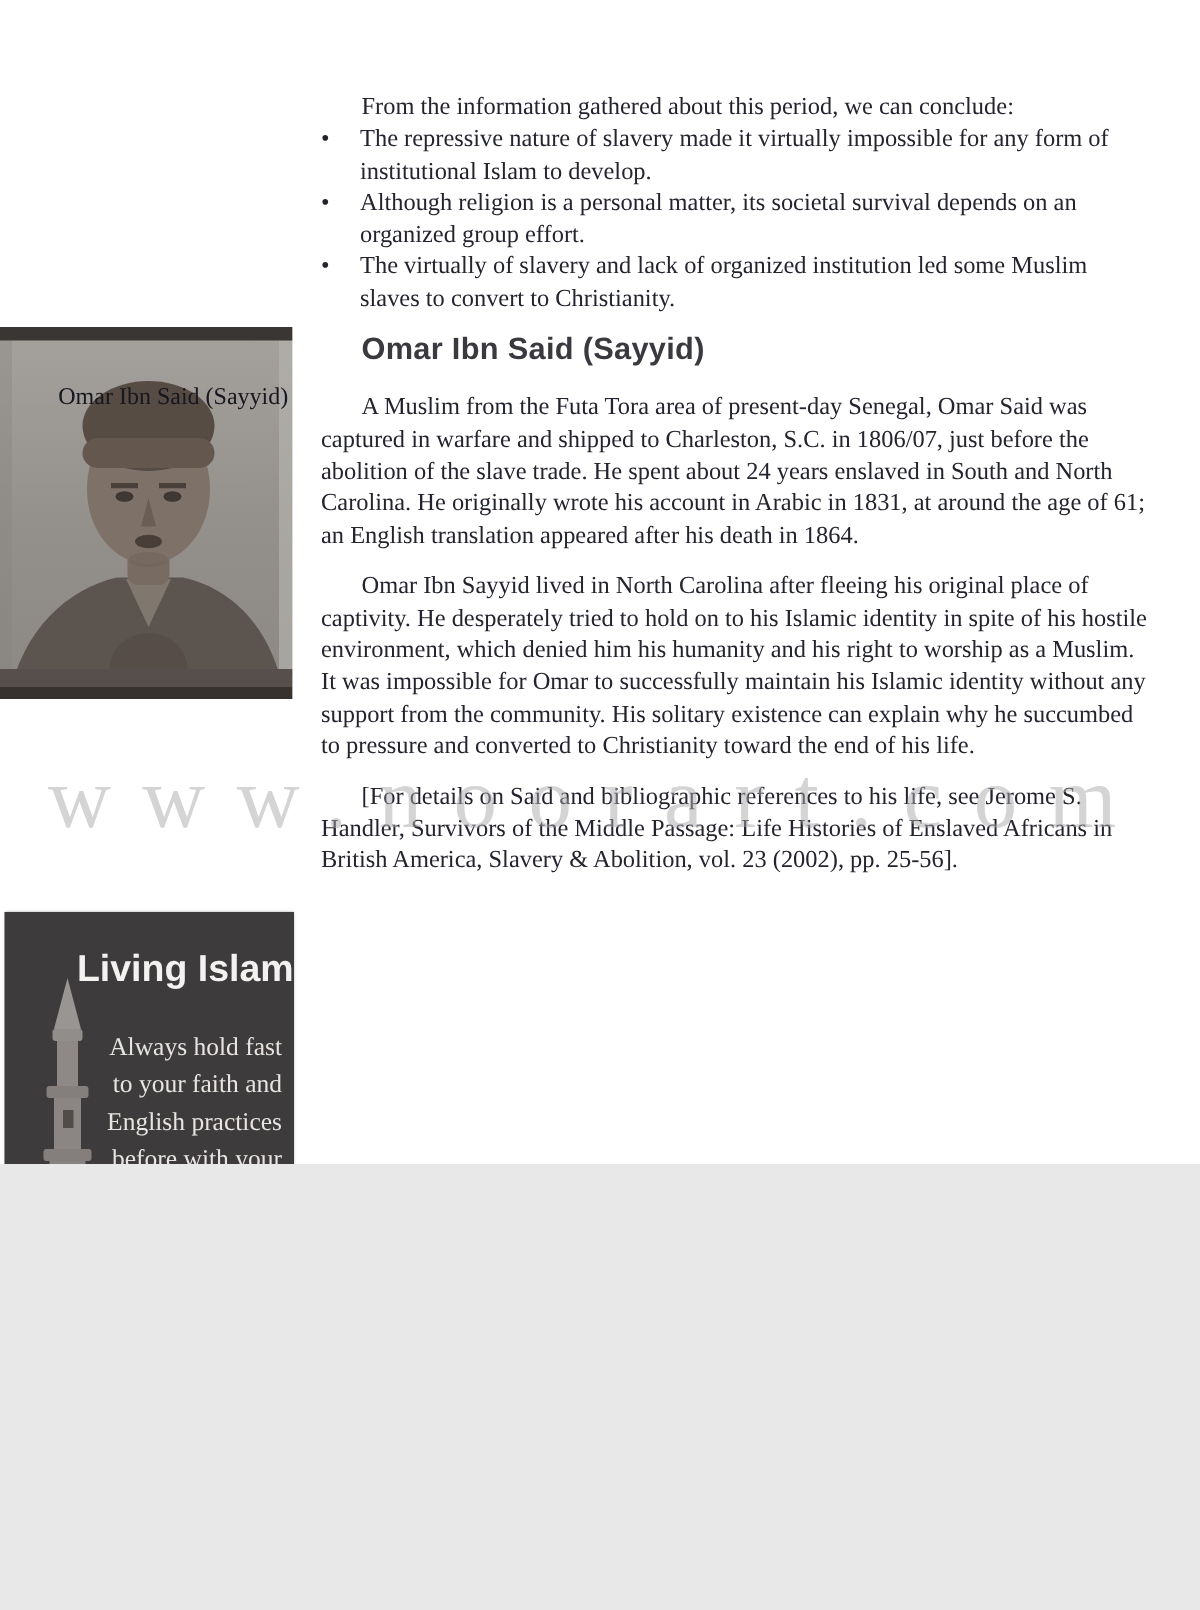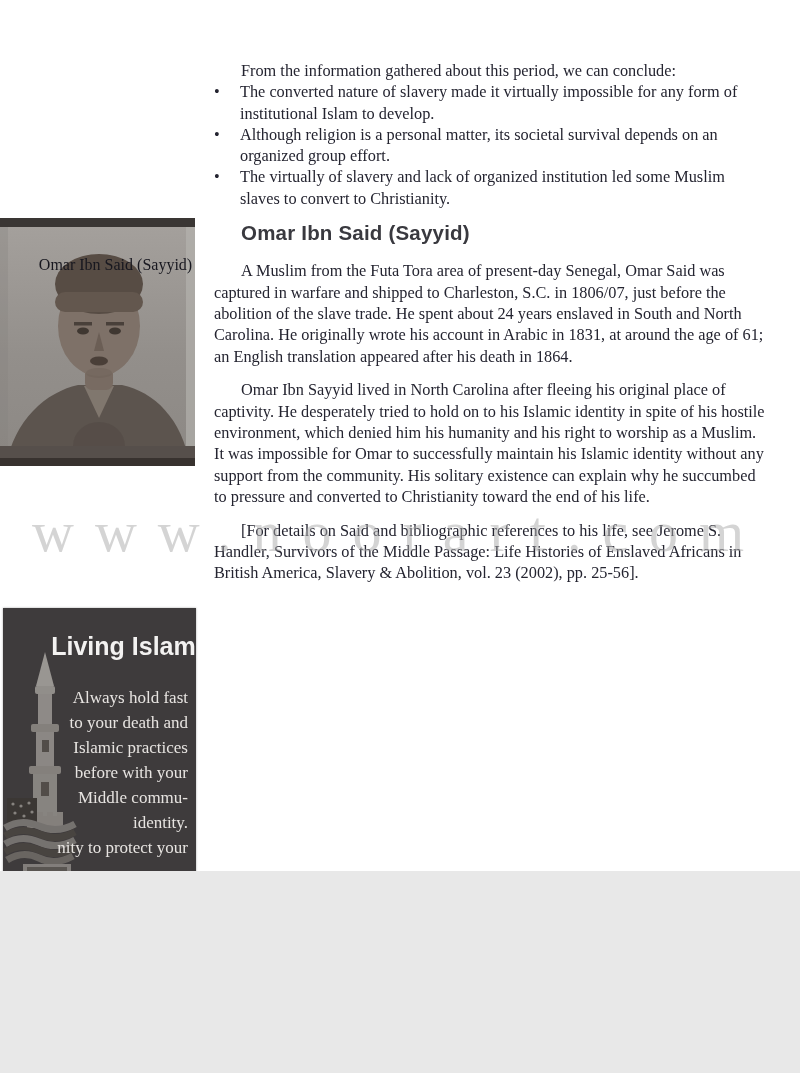--- a/index.html
+++ b/index.html
@@ -1,18 +1,18 @@
 <!DOCTYPE html>
 <html><head>
 <meta charset="utf-8">
 <style>
   html, body { margin: 0; padding: 0; background: #e8e8e8; }
   .page {
     position: relative;
-    width: 800px; height: 871px;
+    width: 800px; height: 776px;
     background: #ffffff;
     overflow: hidden;
     font-family: "Liberation Serif", serif;
     color: #1f1f1f;
   }
 
   
   .main-col {
     position: absolute;
     left: 214px; top: 60px;
@@ -132,21 +132,21 @@
 </head>
 <body>
 
 <div class="page">
 
   <main class="main-col">
     <p class="lead">From the information gathered about this period, we can conclude:</p>
     <ul class="bullets">
       <li>
         <span class="marker">•</span>
-        <span>The converted nature of slavery made it virtually impossible for any form of institutional Islam to develop.</span>
+        <span>The repressive nature of slavery made it virtually impossible for any form of institutional Islam to develop.</span>
       </li>
       <li>
         <span class="marker">•</span>
         <span>Although religion is a personal matter, its societal survival depends on an organized group effort.</span>
       </li>
       <li>
         <span class="marker">•</span>
         <span>The virtually of slavery and lack of organized institution led some Muslim slaves to convert to Christianity.</span>
       </li>
     </ul>
@@ -229,22 +229,22 @@
           <path d="M4,214 q16,-10 32,-2 t34,-2" stroke="#6e6a66" stroke-width="7" fill="none"></path>
         </g>
 
         <rect x="20" y="218" width="48" height="12" fill="#8a8682"></rect>
         <rect x="24" y="221" width="40" height="6" fill="#5d5854"></rect>
       </g>
     </svg>
     <div class="box-title">Living Islam</div>
     <div class="box-body">
       <div>Always hold fast</div>
-      <div>to your death and</div>
-      <div>Islamic practices</div>
+      <div>to your faith and</div>
+      <div>English practices</div>
       <div>before with your</div>
       <div>Middle commu-</div>
       <div>identity.</div>
       <div>nity to protect your</div>
     </div>
   </aside>
 
   <div class="footer-rule">
     <span class="rule-end"></span>
   </div>

